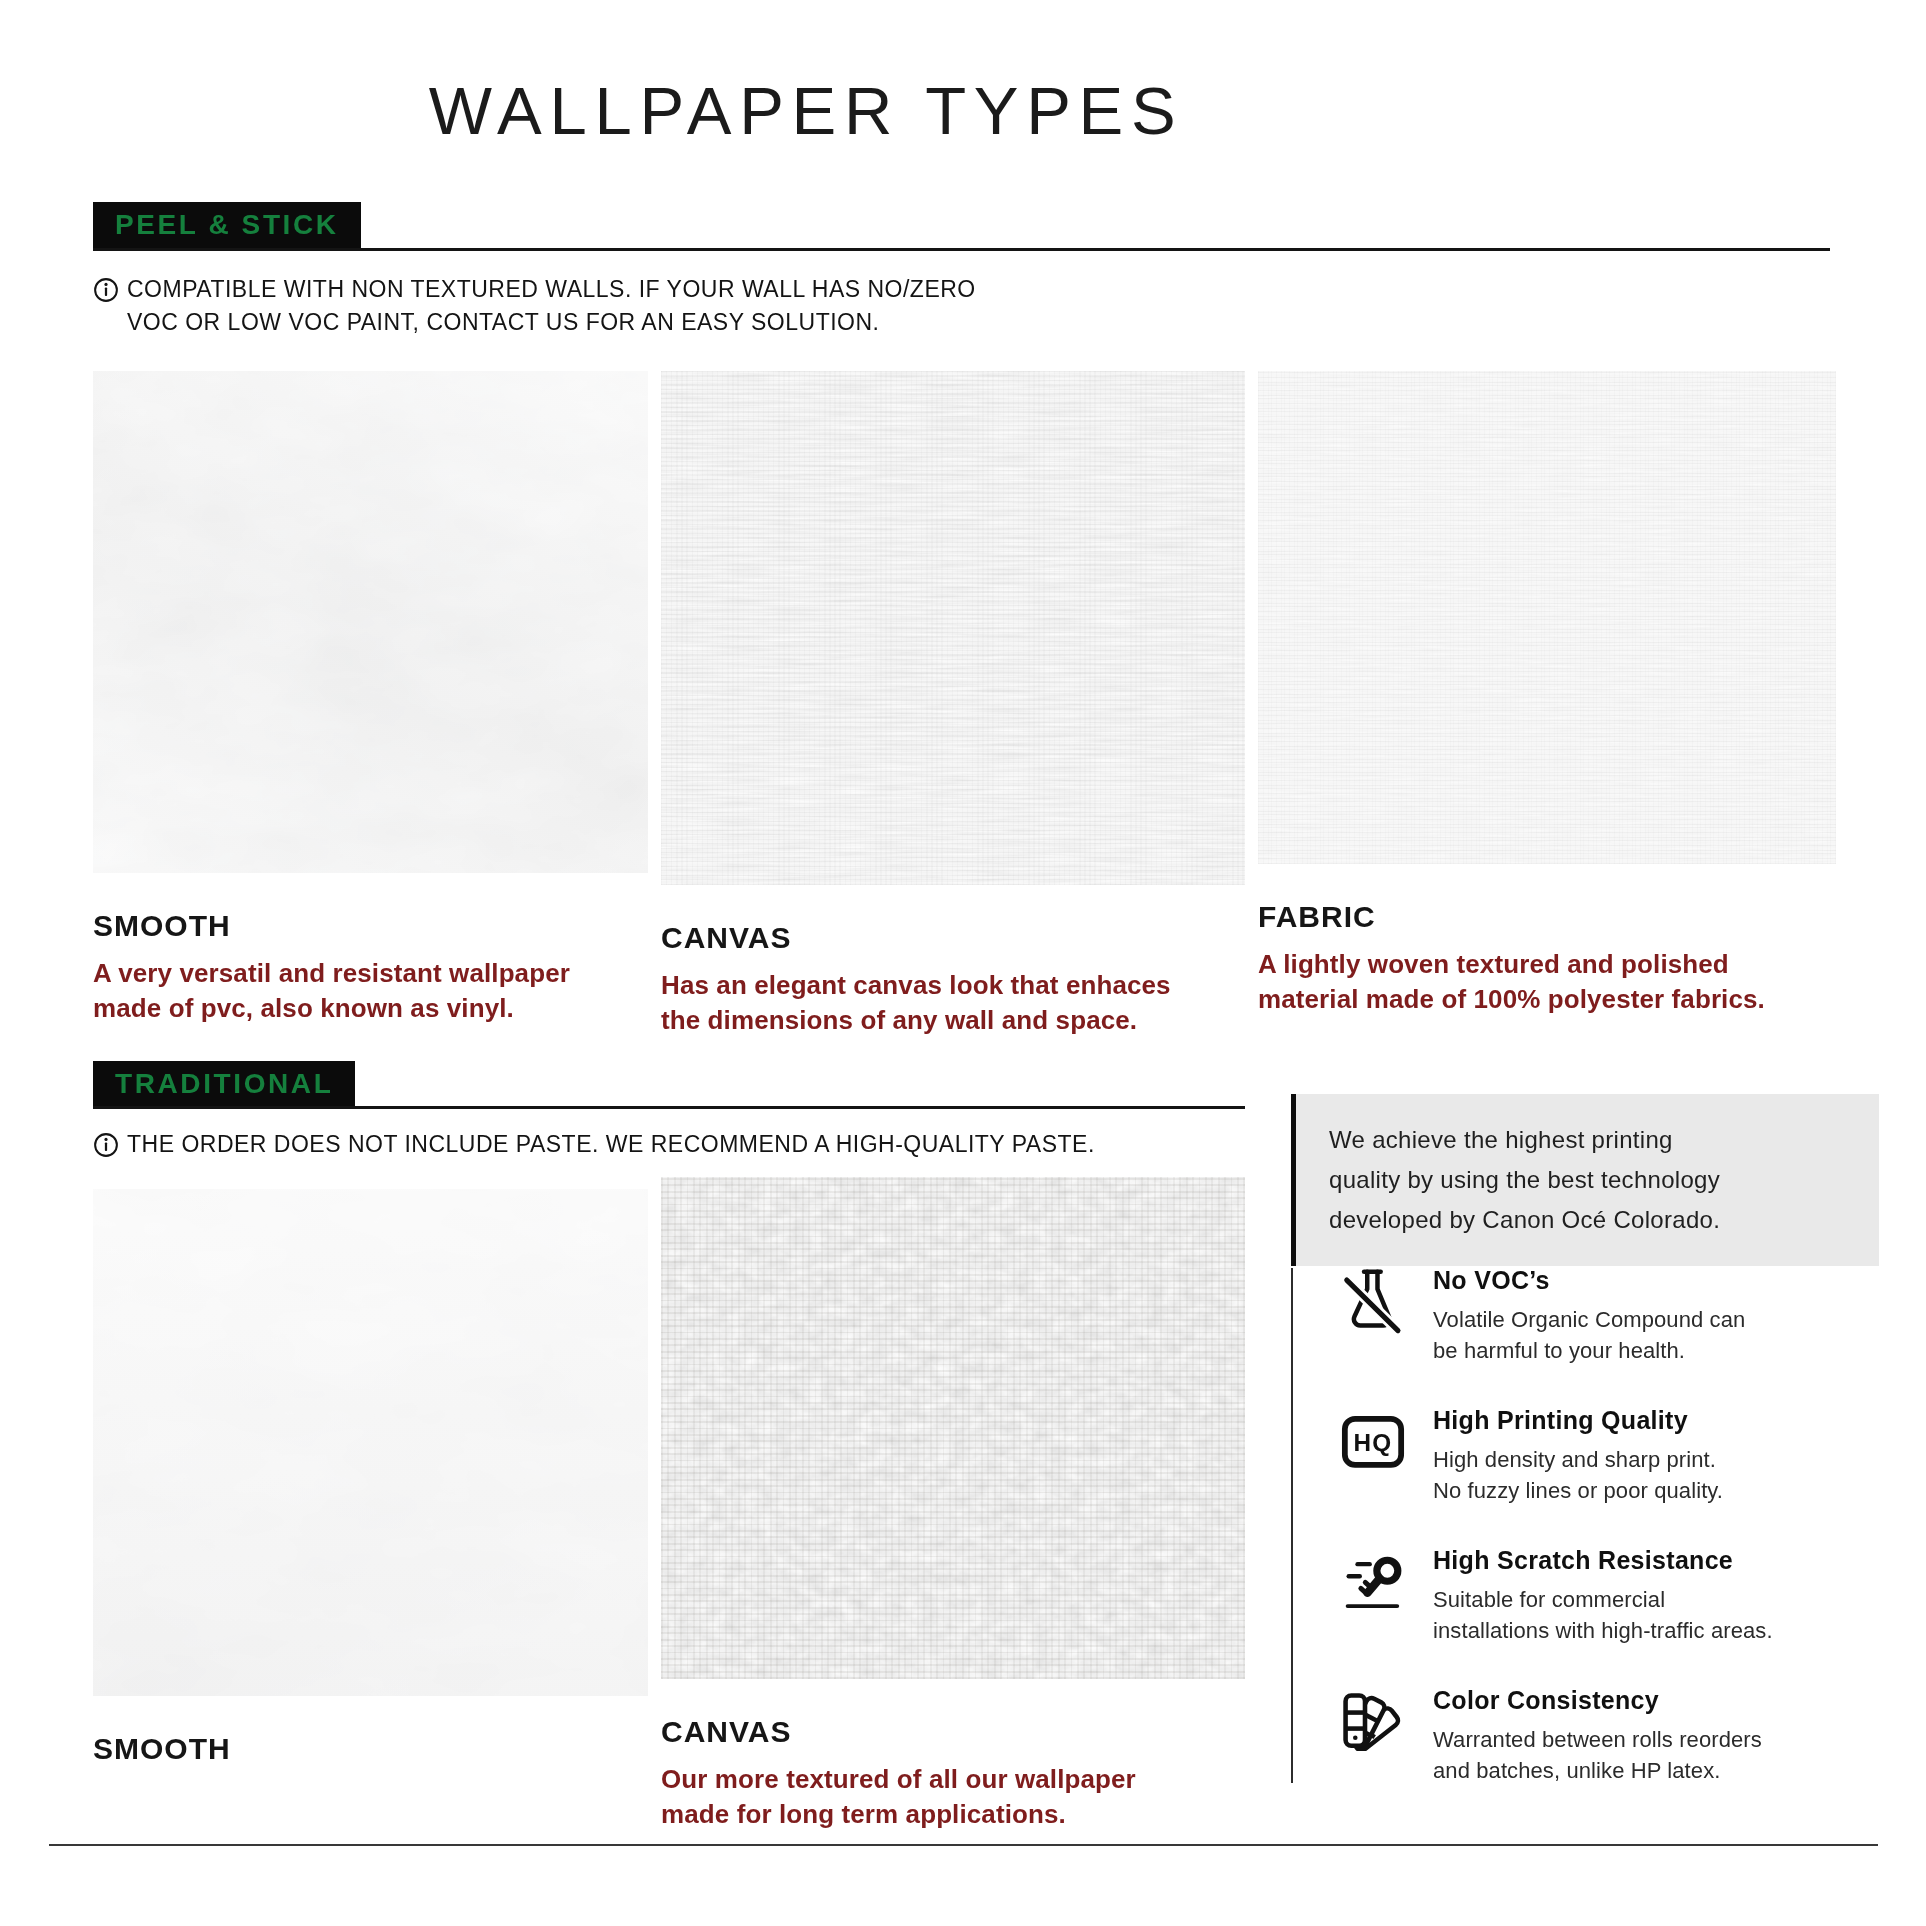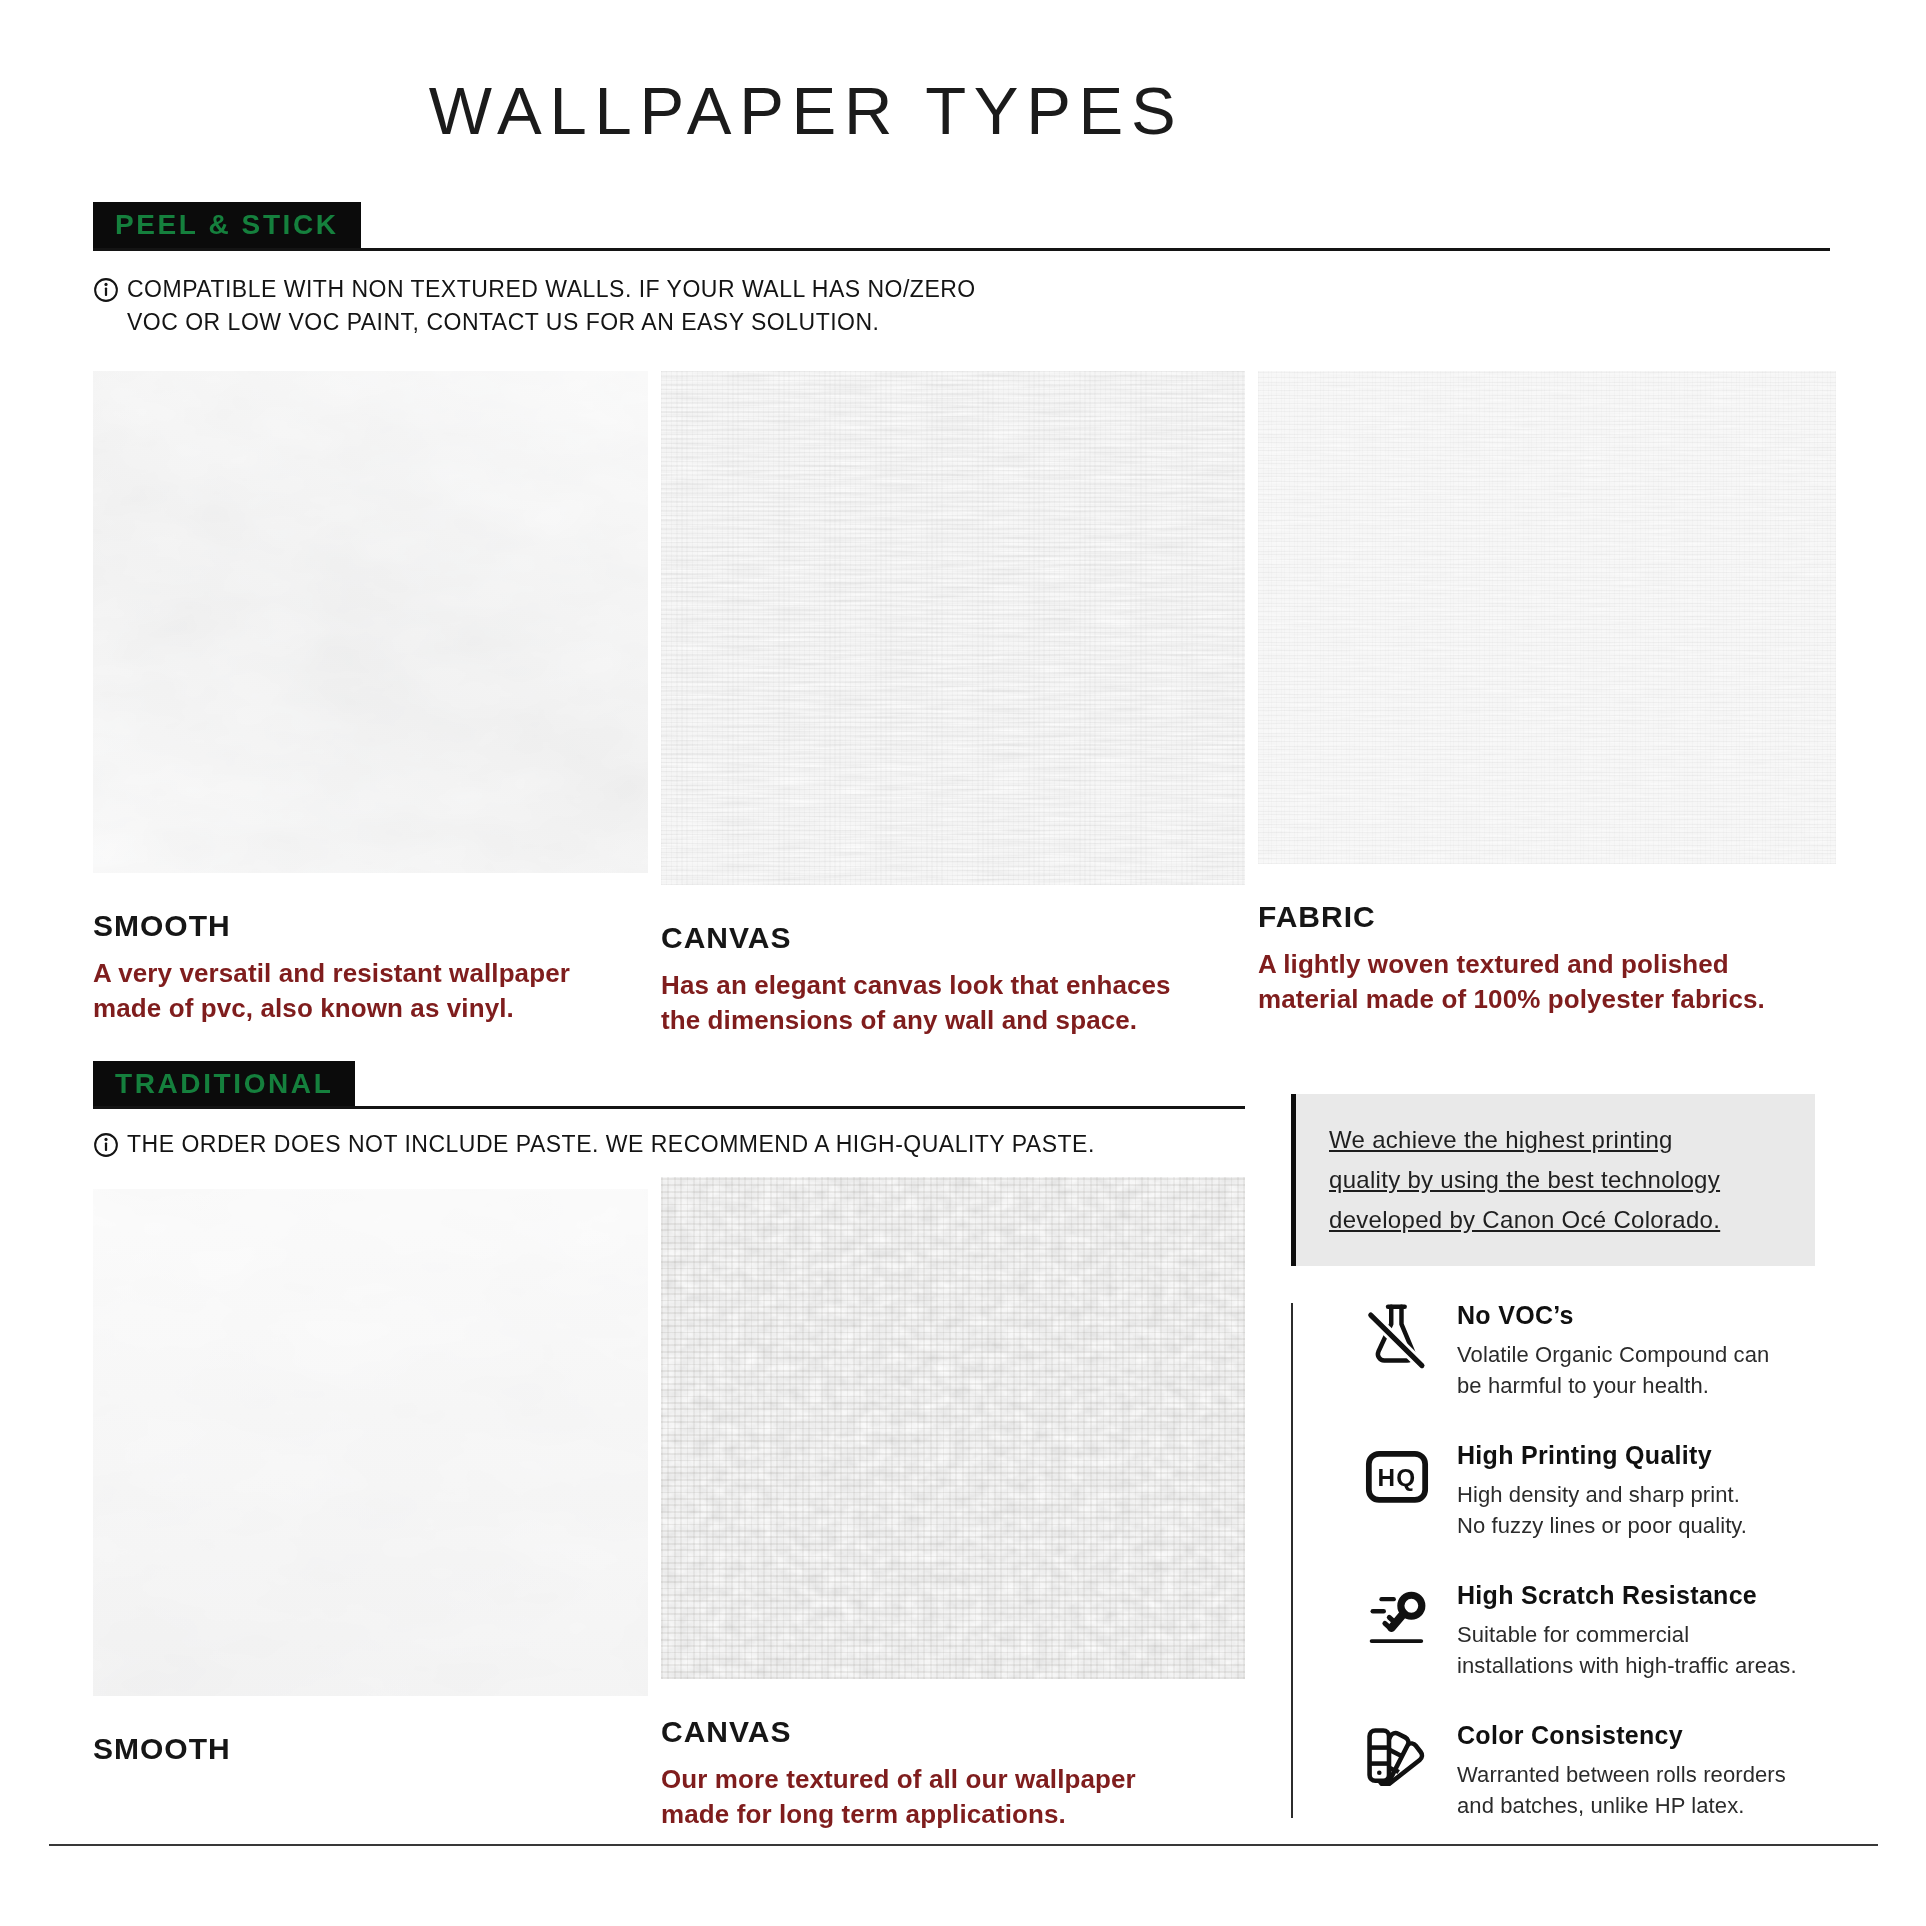--- a/index.html
+++ b/index.html
@@ -63,27 +63,26 @@
 
   .sw-label{margin-top:36px;font-size:30px;font-weight:700;letter-spacing:1px;color:#161616;}
   .sw-desc{margin:13px 0 0;font-size:26px;line-height:35px;letter-spacing:0.1px;color:#7f1d1d;font-weight:bold;}
 
   
   .bottom-region{display:flex;align-items:flex-start;}
   .left-col{width:1152px;flex:none;}
   .right-col{flex:none;width:589px;margin-left:46px;margin-top:-15.4px;}
 
   .highlight-box{
-    width:524px;background:#e9e9e9;border-left:5.8px solid #0d0d0d;
+    width:588px;background:#e9e9e9;border-left:5.8px solid #0d0d0d;
     padding:26px 19px 26px 33px;
-    text-decoration:underline;
   }
   .highlight-box p{margin:0;font-size:24px;line-height:40px;letter-spacing:0.3px;color:#1f1f1f;}
 
-  .features{position:relative;margin-top:35px;padding-left:74px;}
+  .features{position:relative;padding-left:50px;}
   .features::before{content:"";position:absolute;left:0;top:2.6px;bottom:2.6px;width:1.9px;background:#2c2c2c;}
   .feature{display:flex;gap:28px;margin-bottom:40px;}
   .feature:last-child{margin-bottom:0;}
   .f-icon{flex:none;width:64px;height:72px;display:flex;align-items:center;justify-content:center;}
   .f-icon svg{width:64px;height:auto;display:block;}
   .f-title{font-size:25px;font-weight:700;letter-spacing:0.3px;color:#101010;}
   .f-desc{margin:9px 0 0;font-size:22px;line-height:31px;letter-spacing:0.1px;color:#2b2b2b;}
 
   .bottom-rule{position:absolute;left:49px;right:48px;top:1844px;height:1.9px;background:#383838;}
 </style>

